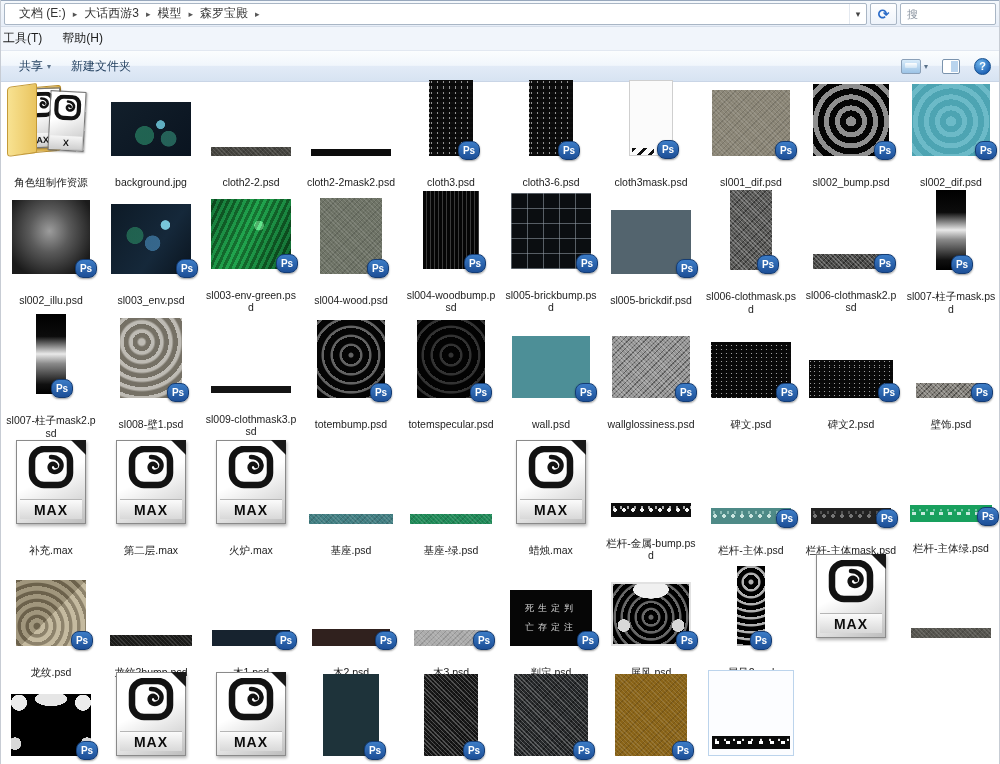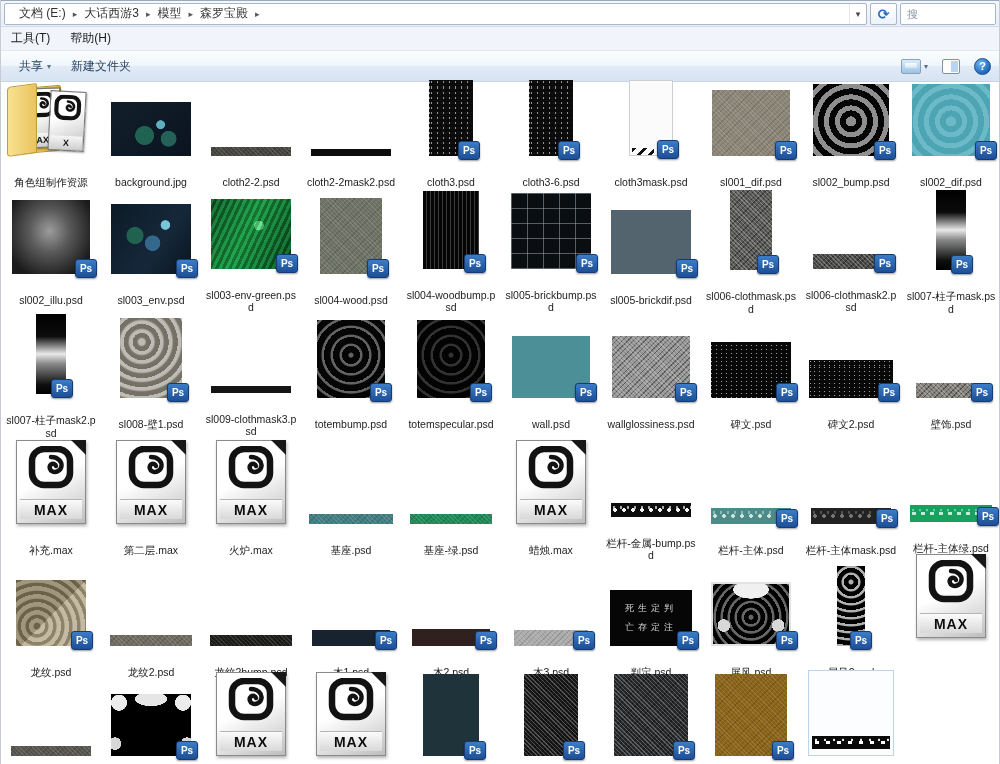--- a/index.html
+++ b/index.html
@@ -43,21 +43,21 @@
   .wm-curl{ position:absolute; inset:0;
     background:linear-gradient(210deg,#8d4c3e 0%,#632825 45%,#431715 100%);
     border-bottom-left-radius:100% 100%;
     box-shadow:-3px 3px 5px rgba(0,0,0,.30);}
   .wm-text{ position:absolute; top:2px; right:5px;
     font:italic bold 13px "Liberation Serif","DejaVu Serif",serif;
     color:#daa18c; letter-spacing:1px; }
 
   
   .menu-bar{ height:24px; background:#f1f5fb; border-bottom:1px solid #e2e8f1;
-    display:flex; align-items:center; gap:20px; padding-left:10px; font-size:12px; color:#1c1c1c;}
+    display:flex; align-items:center; gap:20px; padding-left:2px; font-size:12px; color:#1c1c1c;}
   .menu-item{ cursor:default; }
 
   
   .toolbar{ height:31px;
     background:linear-gradient(#fbfdfe 0%,#f1f6fc 48%,#e2ebf7 50%,#d7e3f2 100%);
     border-bottom:1px solid #c9d5e6; display:flex; align-items:center;
     font-size:12px; color:#1e3c5c; padding:0 8px;}
   .tb-btn{ display:flex; align-items:center; gap:4px; padding:0 10px; height:100%; cursor:default;}
   .tb-caret{ font-size:8px; color:#5a7189; }
   .tb-right{ margin-left:auto; display:flex; align-items:center; gap:14px;}
@@ -79,21 +79,21 @@
   .cell{ display:flex; flex-direction:column; align-items:center; }
   .thumb-wrap{ display:flex; align-items:flex-end; justify-content:center; }
   .r1 .thumb-wrap{ height:74px; } .r2 .thumb-wrap{ height:84px; }
   .r3 .thumb-wrap{ height:84px; } .r4 .thumb-wrap{ height:86px; }
   .r5 .thumb-wrap{ height:84px; } .r6 .thumb-wrap{ height:76px; }
   .label{ margin-top:20px; font-size:10.5px; line-height:1.2; color:#1c1c1c;
     text-align:center; max-width:92px; word-break:break-all; }
 
   .thumb{ position:relative; flex:none; }
   .ps-badge{ position:absolute; right:-7px; bottom:-4px; width:22px; height:19px;
-    border-radius:3px; background:linear-gradient(#3c7cc6,#1d4f97);
+    border-radius:8px; background:linear-gradient(#3c7cc6,#1d4f97);
     border:1px solid #143c74; color:#fff; font-weight:bold; font-size:10px;
     display:flex; align-items:center; justify-content:center;
     box-shadow:0 1px 2px rgba(0,0,0,.4); z-index:3;}
 
   
   .t-callig{ background-image:
     repeating-linear-gradient(90deg,transparent 0 1.5px,rgba(10,10,10,.97) 1.5px 6px),
     repeating-linear-gradient(180deg,rgba(255,255,255,.55) 0 2px,transparent 2px 5px);
     background-position:2px 7px;}
   .t-textcols{ background-image:
@@ -604,26 +604,20 @@
       <div class="cell r5">
         <div class="thumb-wrap">
           <div class="thumb t-dragon" style="width: 70px; height: 66px;">
             <span class="ps-badge">Ps</span>
           </div>
         </div>
         <div class="label">龙纹.psd</div>
       </div>
       <div class="cell r5">
         <div class="thumb-wrap">
-          <div class="thumb t-noise" style="width: 82px; height: 11px; background-color: rgb(110, 107, 97);"></div>
-        </div>
-        <div class="label">龙纹2.psd</div>
-      </div>
-      <div class="cell r5">
-        <div class="thumb-wrap">
           <div class="thumb t-noise" style="width: 82px; height: 11px; background-color: rgb(28, 28, 26);"></div>
         </div>
         <div class="label">龙纹2bump.psd</div>
       </div>
       <div class="cell r5">
         <div class="thumb-wrap">
           <div class="thumb" style="width: 78px; height: 16px; background-color: rgb(23, 35, 47);">
             <span class="ps-badge">Ps</span>
           </div>
         </div>

